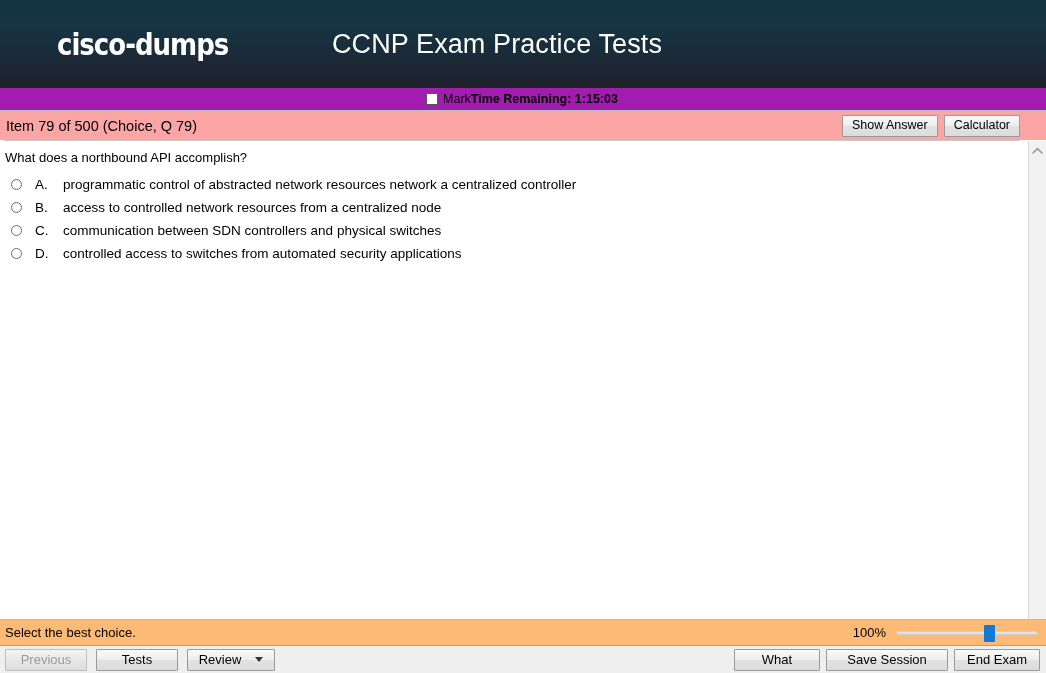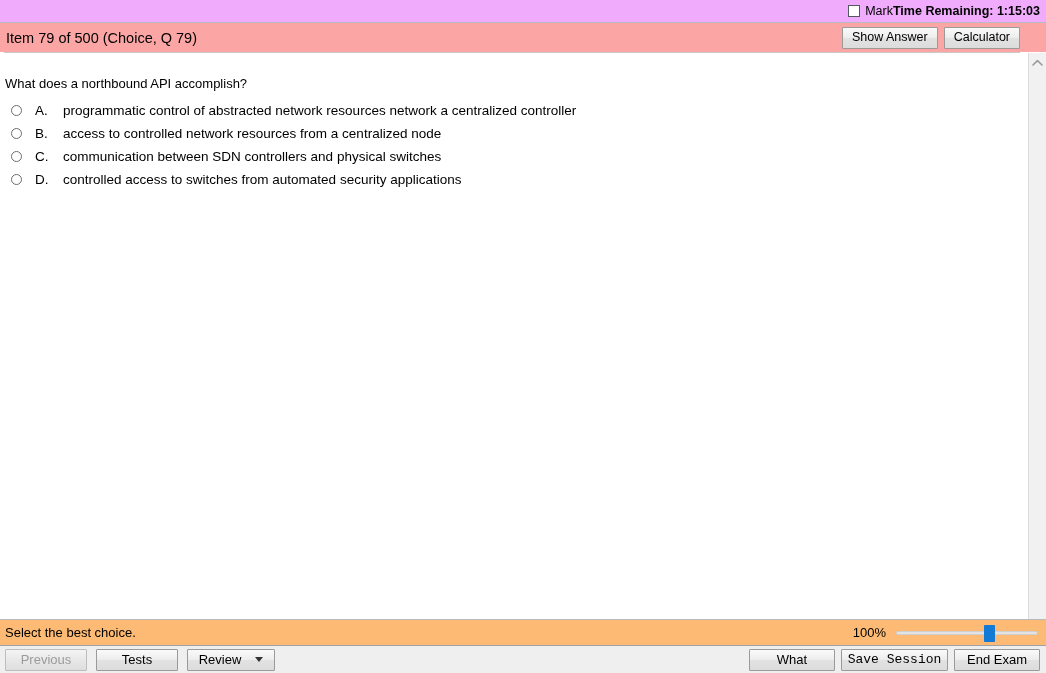--- a/index.html
+++ b/index.html
@@ -56,25 +56,25 @@
     font-weight: normal;
     letter-spacing: 0.1px;
     white-space: nowrap;
     line-height: 34px;
   }
 
   
   .markbar {
     height: 23px;
     flex: 0 0 23px;
-    background: #f0abfc;
+    background: #a21caf;
     border-bottom: 1px solid #b8bcc0;
     display: flex;
     align-items: center;
-    justify-content: flex-end;
+    justify-content: center;
     padding: 0 6px 0 4px;
     box-sizing: border-box;
     font-size: 12.5px;
     color: #111111;
   }
   .mark-wrap {
     display: flex;
     align-items: center;
     gap: 5px;
   }
@@ -162,21 +162,21 @@
   }
   .question-pane {
     flex: 1 1 auto;
     padding: 9px 10px 0 5px;
     box-sizing: border-box;
     overflow: hidden;
   }
   .question-stem {
     font-size: 13px;
     color: #000000;
-    margin: 14px 0 10px 0;
+    margin: 0 0 10px 0;
     line-height: 16px;
   }
   .option-row {
     display: flex;
     align-items: flex-start;
     margin-bottom: 6px;
     line-height: 17px;
   }
   .radio {
     width: 11px;
@@ -297,28 +297,32 @@
   .nav-group.right { gap: 6px; }
   .btn-nav {
     font-size: 13px;
     padding: 2px 0 3px 0;
     text-align: center;
   }
   .w-prev { width: 82px; }
   .w-next { width: 82px; }
   .w-review { width: 88px; display: inline-flex; align-items: center; justify-content: center; gap: 14px; }
   .w-pause { width: 86px; }
-  .w-save { width: 107px; font-family: Liberation Mono, monospace; }
+  .w-save { width: 122px; }
   .w-end { width: 86px; }
 </style>
 </head>
 <body>
 
 <div class="app">
 
+  <div class="brand-header">
+    <div class="brand-logo">cisco-dumps</div>
+    <div class="brand-title">CCNP Exam Practice Tests</div>
+  </div>
 
   <div class="markbar">
     <div class="mark-wrap">
       <span class="checkbox"></span>
       <span class="mark-label">Mark</span>
     </div>
     <div class="timer">Time Remaining: 1:15:03</div>
   </div>
 
   <div class="item-bar">

